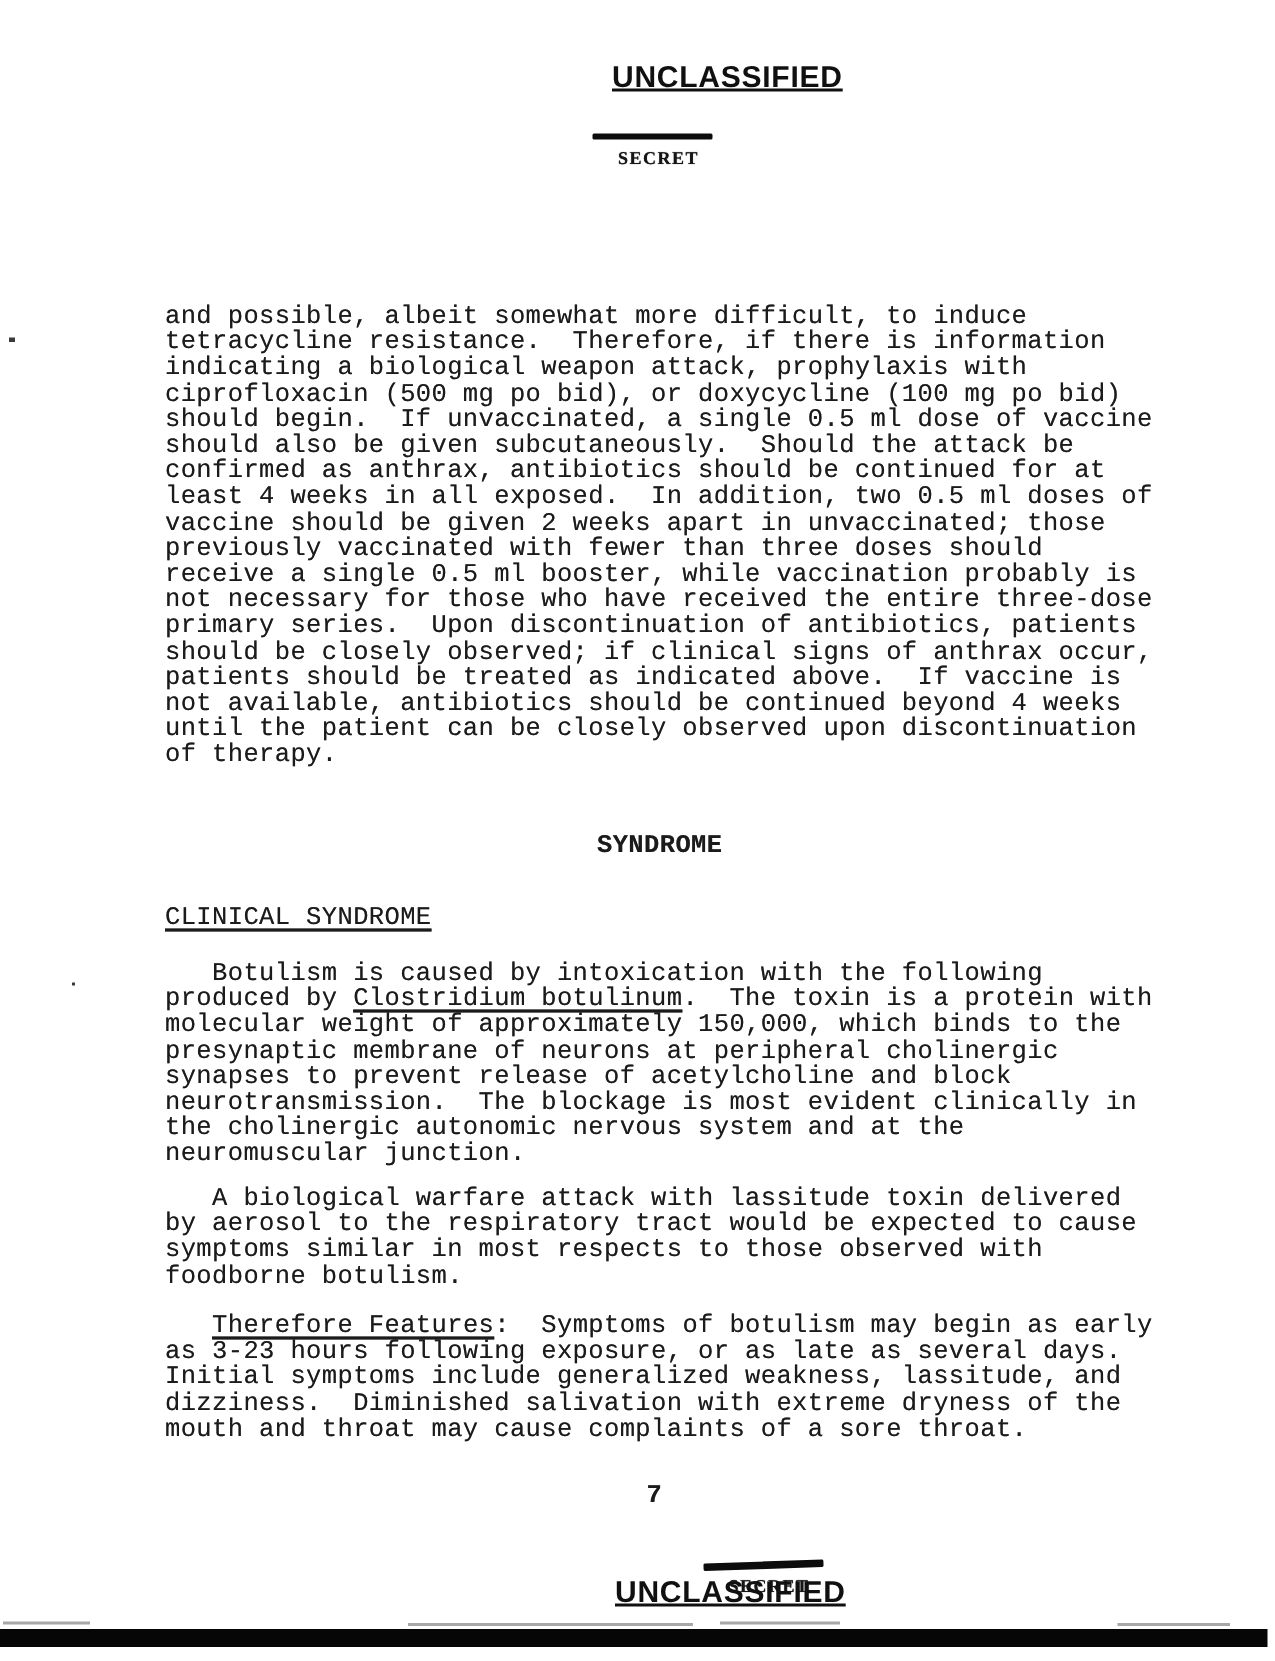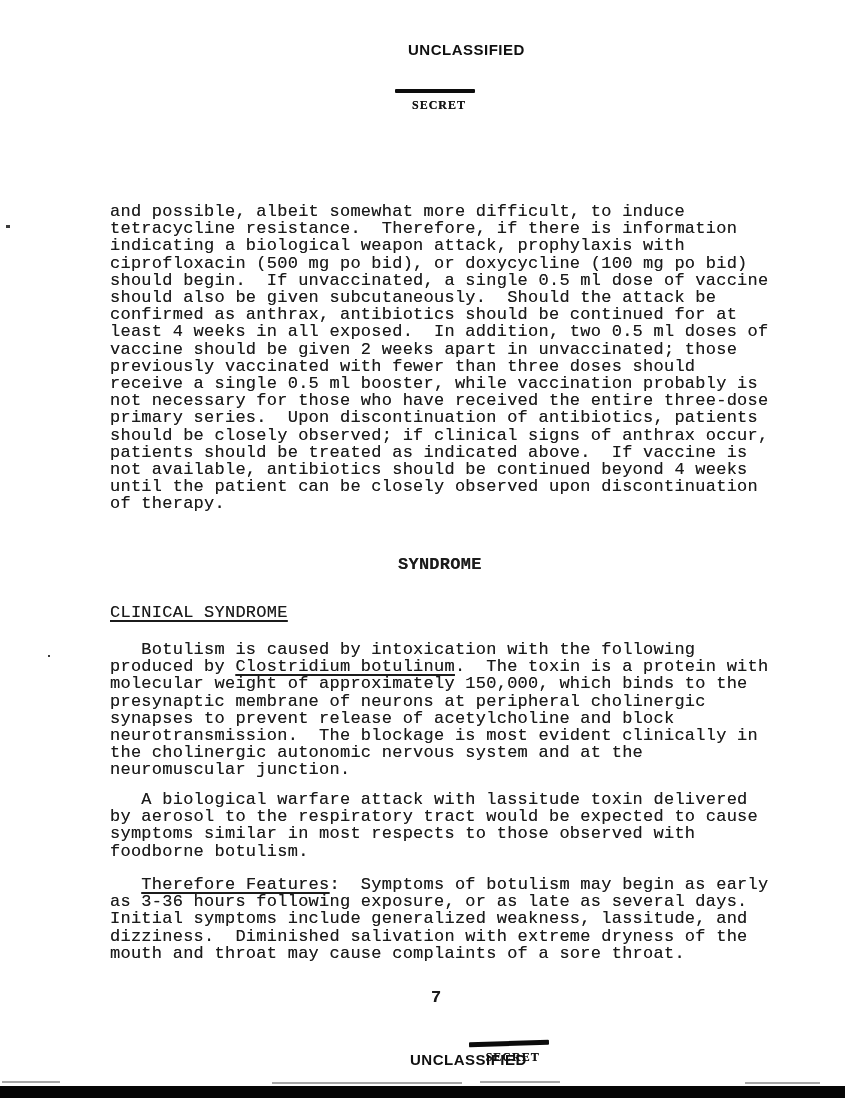--- a/index.html
+++ b/index.html
@@ -22,24 +22,25 @@
   }
   .mono-bold { font-weight:bold; }
   .uline {
     text-decoration:underline;
     text-decoration-thickness:1.5px;
     text-underline-offset:3px;
   }
   .sans-marking {
     font-family:"Liberation Sans", sans-serif;
     font-weight:700;
-    font-size:15px;
+    font-size:20px;
     letter-spacing:0.5px;
     color:#101010;
     white-space:pre;
+    text-decoration:underline;
   }
   .struck {
     position:relative;
     display:inline-block;
     font-family:"Liberation Serif", serif;
     font-weight:bold;
     font-size:12px;
     letter-spacing:1px;
     color:#151515;
     white-space:pre;
@@ -114,21 +115,21 @@
 neuromuscular junction.</span></div>
 
 
 <div class="abs mono" style="left:110px; top:791px;">   A biological warfare attack with lassitude toxin delivered
 by aerosol to the respiratory tract would be expected to cause
 symptoms similar in most respects to those observed with
 foodborne botulism.</div>
 
 
 <div class="abs mono" style="left:110px; top:876px;"><span>   </span><span class="uline">Therefore Features</span><span>:  Symptoms of botulism may begin as early
-as 3-36 hours following exposure, or as late as several days.
+as 3-23 hours following exposure, or as late as several days.
 Initial symptoms include generalized weakness, lassitude, and
 dizziness.  Diminished salivation with extreme dryness of the
 mouth and throat may cause complaints of a sore throat.</span></div>
 
 
 <div class="abs mono mono-bold" style="left:431px; top:989px;">7</div>
 
 <div class="abs struck smudged" style="left:406px; top:1020px;">
   <span class="bar"></span>
   <span>SECRET</span>

